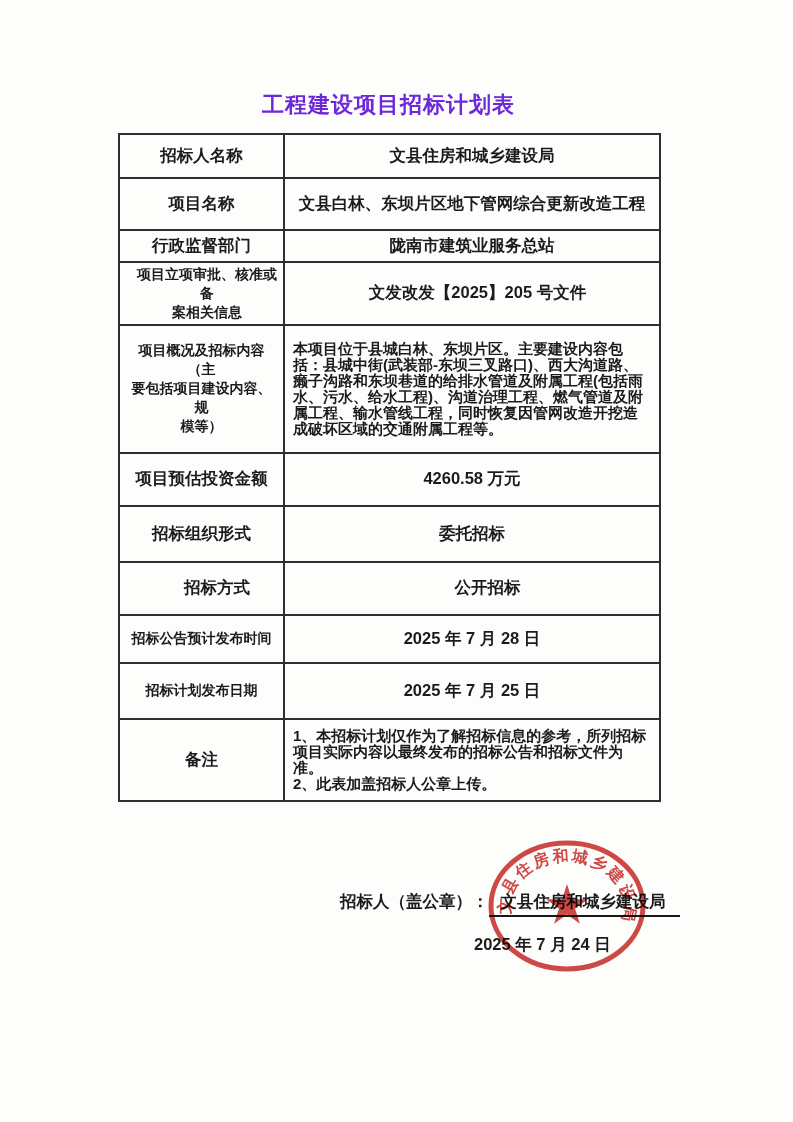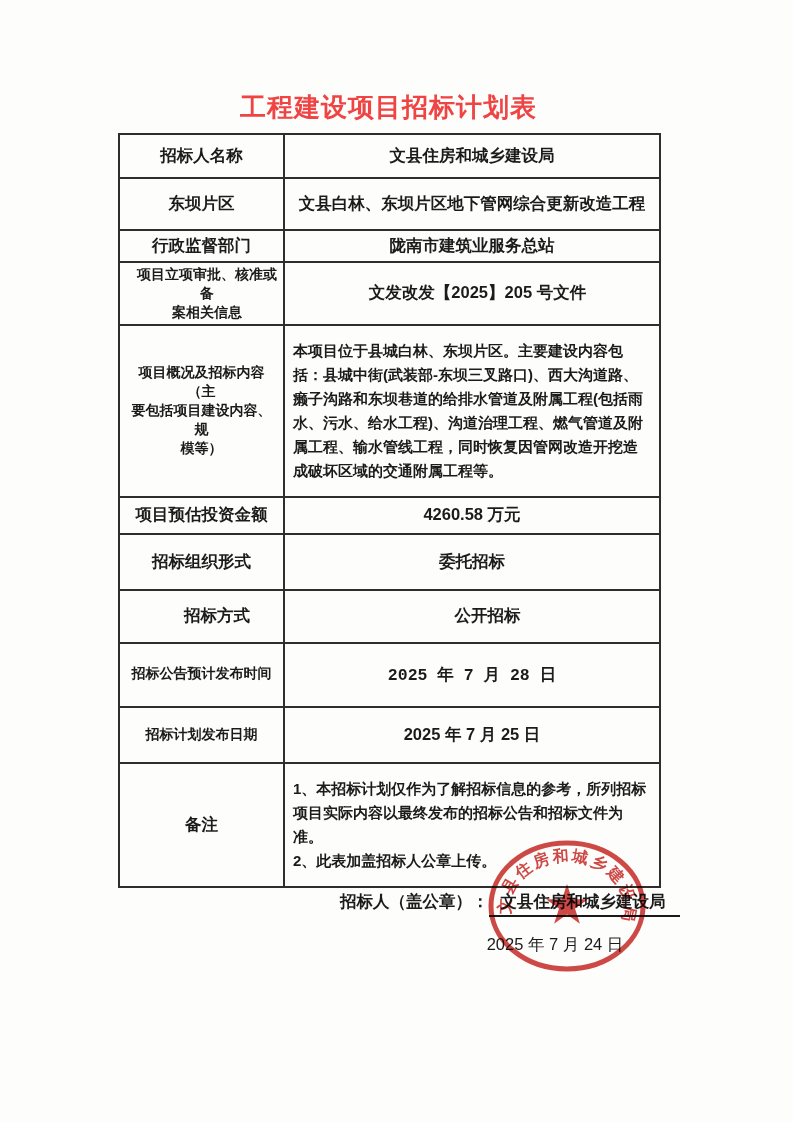--- a/index.html
+++ b/index.html
@@ -9,23 +9,23 @@
     position: relative;
     font-family: "Liberation Sans", sans-serif;
     color: #1b1b1b;
     background: #fdfdfc;
     overflow: hidden;
   }
   .page-title {
     position: absolute;
     left: 118px; top: 90px; width: 541px;
     text-align: center;
-    font-size: 26px; font-weight: 800;
+    font-size: 22px; font-weight: 800;
     letter-spacing: 1px;
-    color: #ef4444;
+    color: #6d28d9;
   }
   table.form {
     position: absolute;
     left: 118px; top: 133px;
     width: 541px;
     border-collapse: collapse;
     table-layout: fixed;
   }
   table.form col.c1 { width: 165px; }
   table.form col.c2 { width: 376px; }
@@ -37,53 +37,52 @@
     padding: 2px 5px;
     white-space: pre-line;
   }
   td.label { font-size: 16.5px; line-height: 1.3; }
   td.label.sm { font-size: 14px; line-height: 1.35; }
   td.value { font-size: 16.5px; }
   td.value.body {
     text-align: left;
     vertical-align: middle;
     font-size: 15px;
-    line-height: 24px;
-    padding: 13px 8px;
+    line-height: 16px;
+    padding: 1px 8px;
   }
   tr.r1  td { height: 44px; }
   tr.r2  td { height: 52px; }
   tr.r3  td { height: 32px; }
   tr.r4  td { height: 57px; padding-left: 16px; }
   tr.r5  td { height: 128px; }
   tr.r6  td { height: 44px; }
-  tr.r7  td { height: 37px; }
+  tr.r7  td { height: 53px; }
   tr.r8  td { height: 56px; }
   tr.r9  td { height: 53px; padding-left: 36px; }
-  tr.r10 td { height: 64px; font-family: Liberation Mono, monospace; }
+  tr.r10 td { height: 48px; }
   tr.r11 td { height: 56px; }
   tr.r12 td { height: 82px; }
   .sig-line {
     position: absolute;
     left: 340px; top: 891px;
     font-size: 16.5px; font-weight: 600;
     white-space: nowrap;
   }
   .sig-name {
     display: inline-block;
     border-bottom: 2px solid #1a1a1a;
     padding: 0 14px 2px 12px;
     min-width: 165px;
     text-align: center;
   }
   .sig-date {
     position: absolute;
     left: 474px; top: 934px; width: 162px;
-    text-align: center;
-    font-size: 16.5px; font-weight: 400;
+    font-size: 16.5px; font-weight: 700;
   }
   .stamp {
     position: absolute;
     left: 486px; top: 838px;
     width: 162px; height: 136px;
     mix-blend-mode: multiply;
     opacity: 0.88;
     pointer-events: none;
   }
   .stamp text {
@@ -100,21 +99,21 @@
   <colgroup>
       <col class="c1">
       <col class="c2">
     </colgroup>
   <tbody>
     <tr class="r1">
       <td class="label">招标人名称</td>
       <td class="value">文县住房和城乡建设局</td>
     </tr>
     <tr class="r2">
-      <td class="label">东坝片区</td>
+      <td class="label">项目名称</td>
       <td class="value">文县白林、东坝片区地下管网综合更新改造工程</td>
     </tr>
     <tr class="r3">
       <td class="label">行政监督部门</td>
       <td class="value">陇南市建筑业服务总站</td>
     </tr>
     <tr class="r4">
       <td class="label sm">项目立项审批、核准或备
 案相关信息</td>
       <td class="value">文发改发【2025】205 号文件</td>

